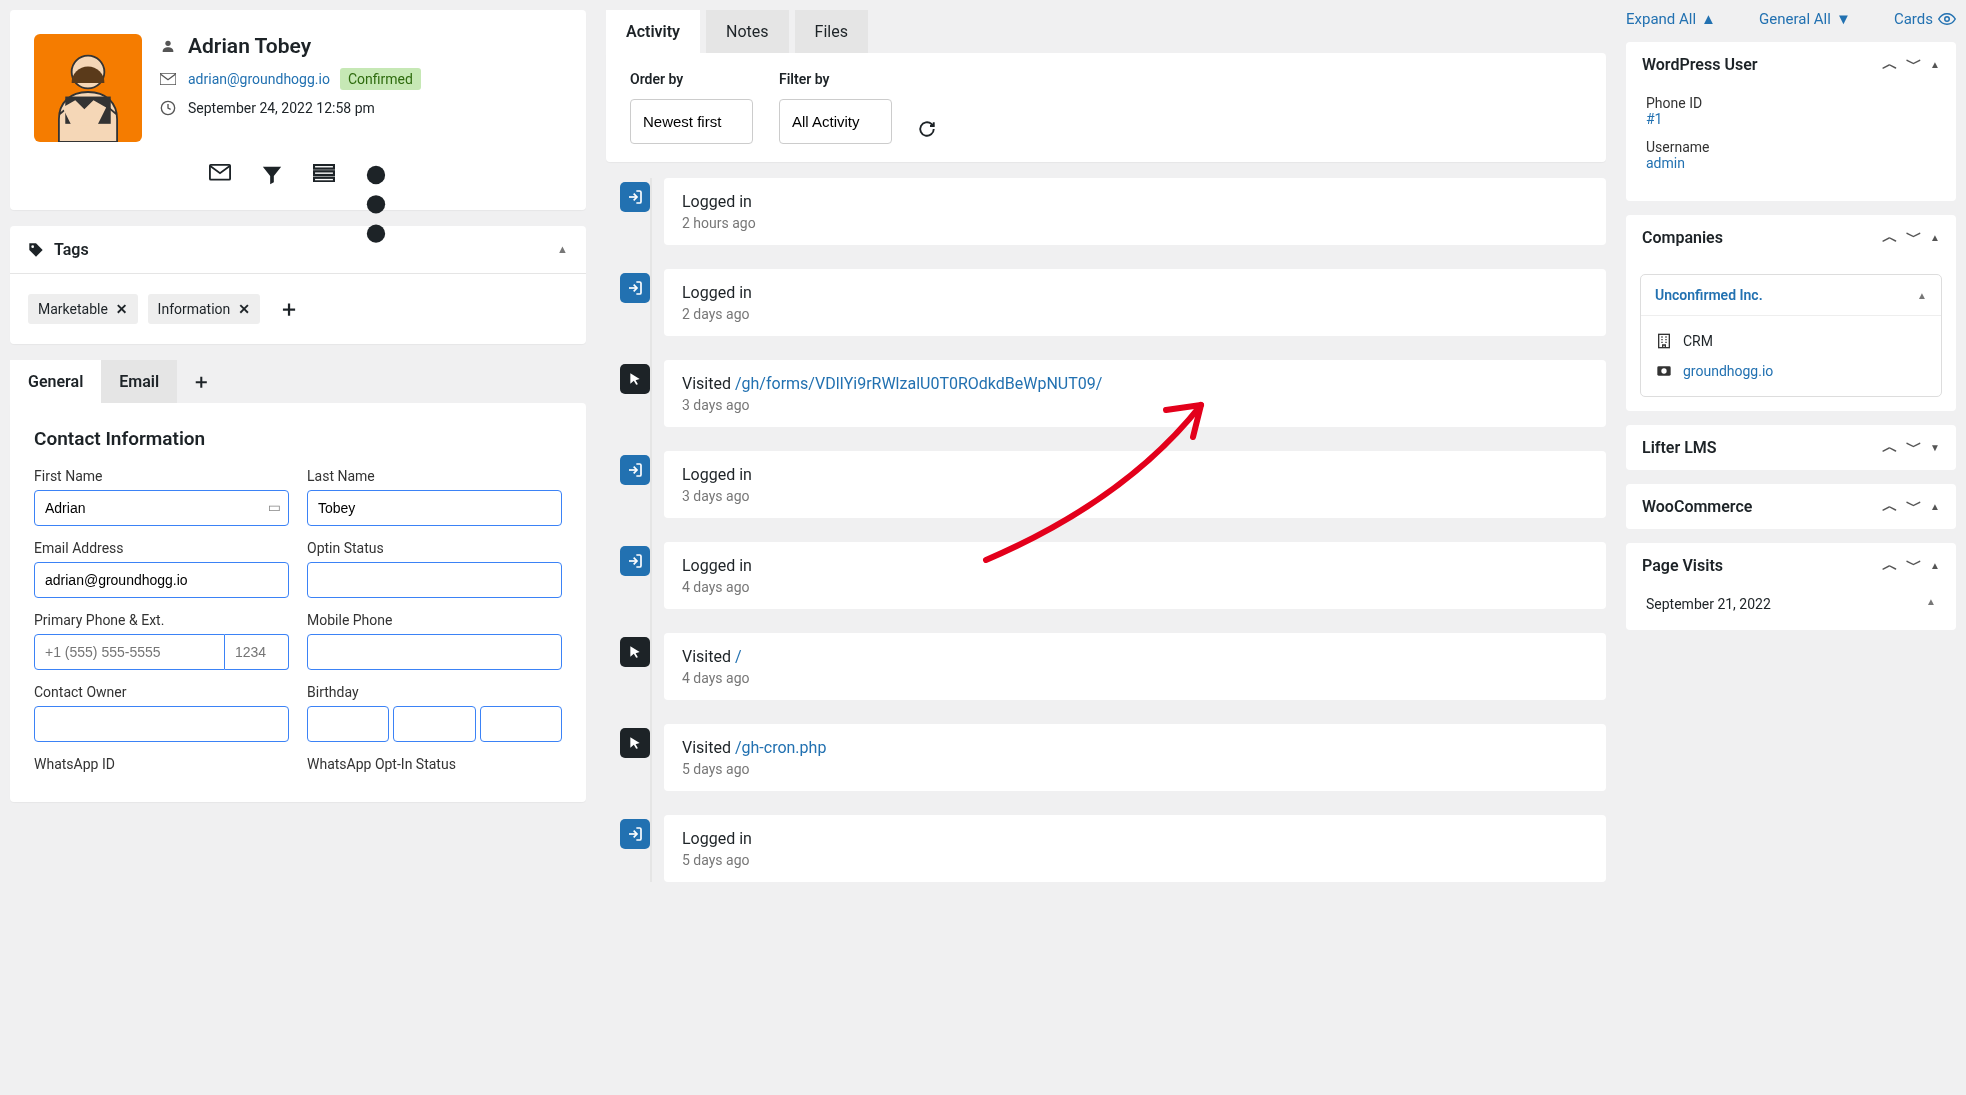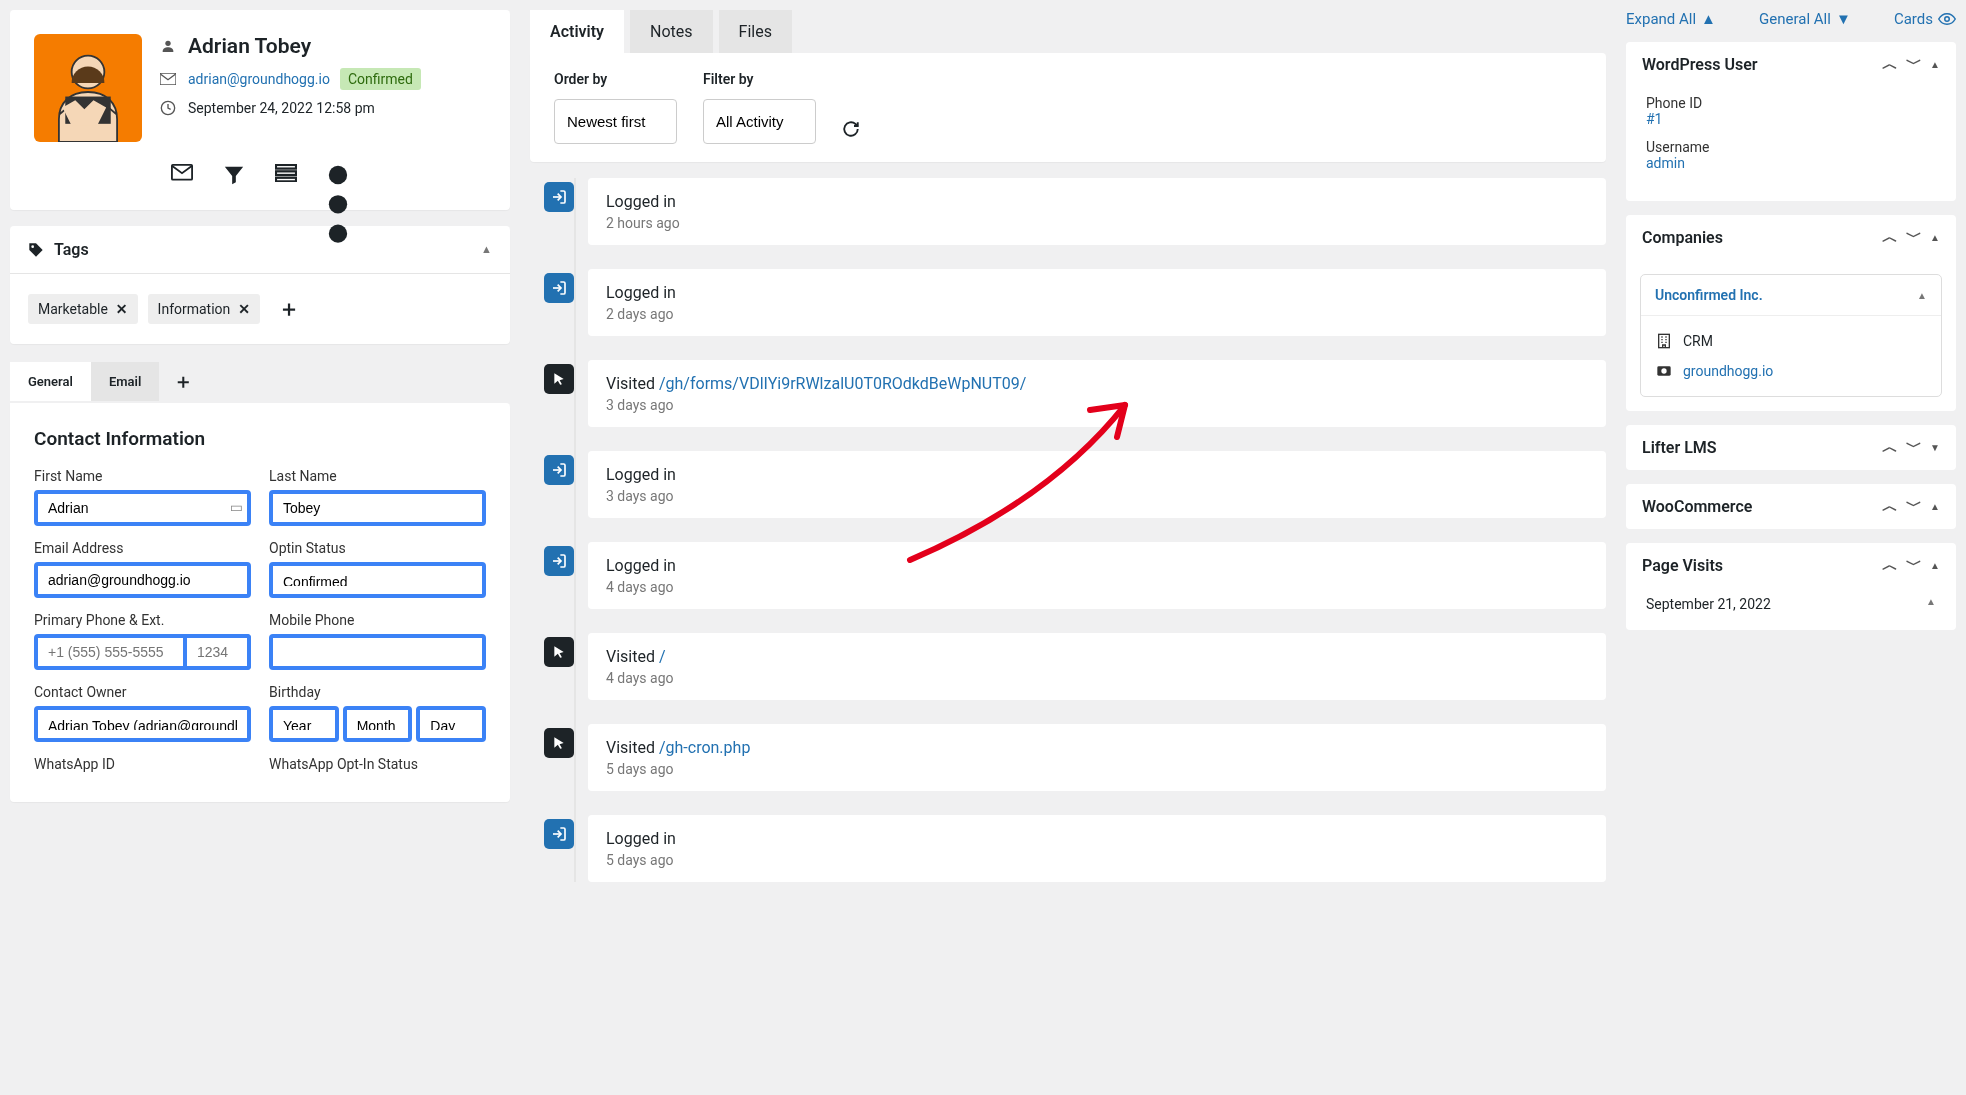--- a/index.html
+++ b/index.html
@@ -1,18 +1,18 @@
 <!DOCTYPE html>
 <html><head>
 <meta charset="utf-8">
 <style>
 * { box-sizing: border-box; margin: 0; padding: 0; }
 body { font-family: -apple-system, BlinkMacSystemFont, "Segoe UI", Roboto, sans-serif; background: #f0f0f1; color: #1d2327; font-size: 14px; }
 .page { display: flex; gap: 20px; padding: 10px; }
-.col-left { width: 500px; flex-shrink: 0; }
+.col-left { width: 576px; flex-shrink: 0; }
 .col-mid { flex: 1; }
 .col-right { width: 330px; flex-shrink: 0; }
 .card { background: #fff; border-radius: 4px; margin-bottom: 16px; box-shadow: 0 1px 1px rgba(0,0,0,0.04); }
 a, .link { color: #2271b1; text-decoration: none; }
 
 
 .profile { padding: 24px; }
 .profile-top { display: flex; gap: 18px; }
 .avatar { width: 108px; height: 108px; background: #f57c00; border-radius: 6px; display: flex; align-items: flex-end; justify-content: center; overflow: hidden; }
 .avatar svg { width: 92px; height: 100px; }
@@ -26,28 +26,28 @@
 
 .panel-head { display: flex; align-items: center; padding: 14px 18px; font-weight: 600; font-size: 16px; border-bottom: 1px solid #e5e5e5; }
 .panel-head .ic { margin-right: 10px; }
 .panel-head .tog { margin-left: auto; color: #777; font-size: 11px; }
 .tags-body { padding: 20px 18px; display: flex; gap: 10px; align-items: center; }
 .tag-chip { background: #eee; padding: 7px 10px; border-radius: 3px; display: flex; align-items: center; gap: 8px; font-size: 14px; }
 .tag-x { font-weight: bold; cursor: pointer; }
 .tag-add { font-size: 22px; font-weight: bold; margin-left: 8px; cursor: pointer; }
 
 .tabs-row { display: flex; align-items: center; background: #f0f0f1; }
-.tab { padding: 12px 18px; font-size: 13px; font-weight: 600; cursor: pointer; background: #e5e5e5; }
+.tab { padding: 12px 18px; font-size: 16px; font-weight: 600; cursor: pointer; background: #e5e5e5; }
 .tab.active { background: #fff; }
 .tab.plus { background: transparent; font-size: 20px; padding: 8px 14px; }
 .form-pad { padding: 24px; }
 .form-pad h3 { font-size: 19px; font-weight: 600; margin-bottom: 18px; }
 .fgrid { display: grid; grid-template-columns: 1fr 1fr; gap: 14px 18px; }
 .ffield label { display: block; font-size: 14px; color: #333; margin-bottom: 6px; }
-.ffield input, .ffield select { width: 100%; height: 36px; border: 4px solid #3b82f6; border-radius: 4px; padding: 8px 10px; font-size: 14px; background: #fff; }
+.ffield input, .ffield select { width: 100%; height: 36px; border: 1px solid #3b82f6; border-radius: 4px; padding: 16px 10px; font-size: 14px; background: #fff; }
 .phone-ext { display: flex; }
 .phone-ext input:first-child { border-radius: 4px 0 0 4px; flex: 1; }
 .phone-ext input:last-child { width: 64px; border-left: 0; border-radius: 0 4px 4px 0; }
 .bday { display: flex; gap: 4px; }
 .bday select { flex: 1; }
 .input-ic { position: relative; }
 .input-ic .ico { position: absolute; right: 8px; top: 9px; color: #888; font-size: 14px; }
 
 
 .mid-tabs { display: flex; background: transparent; }

